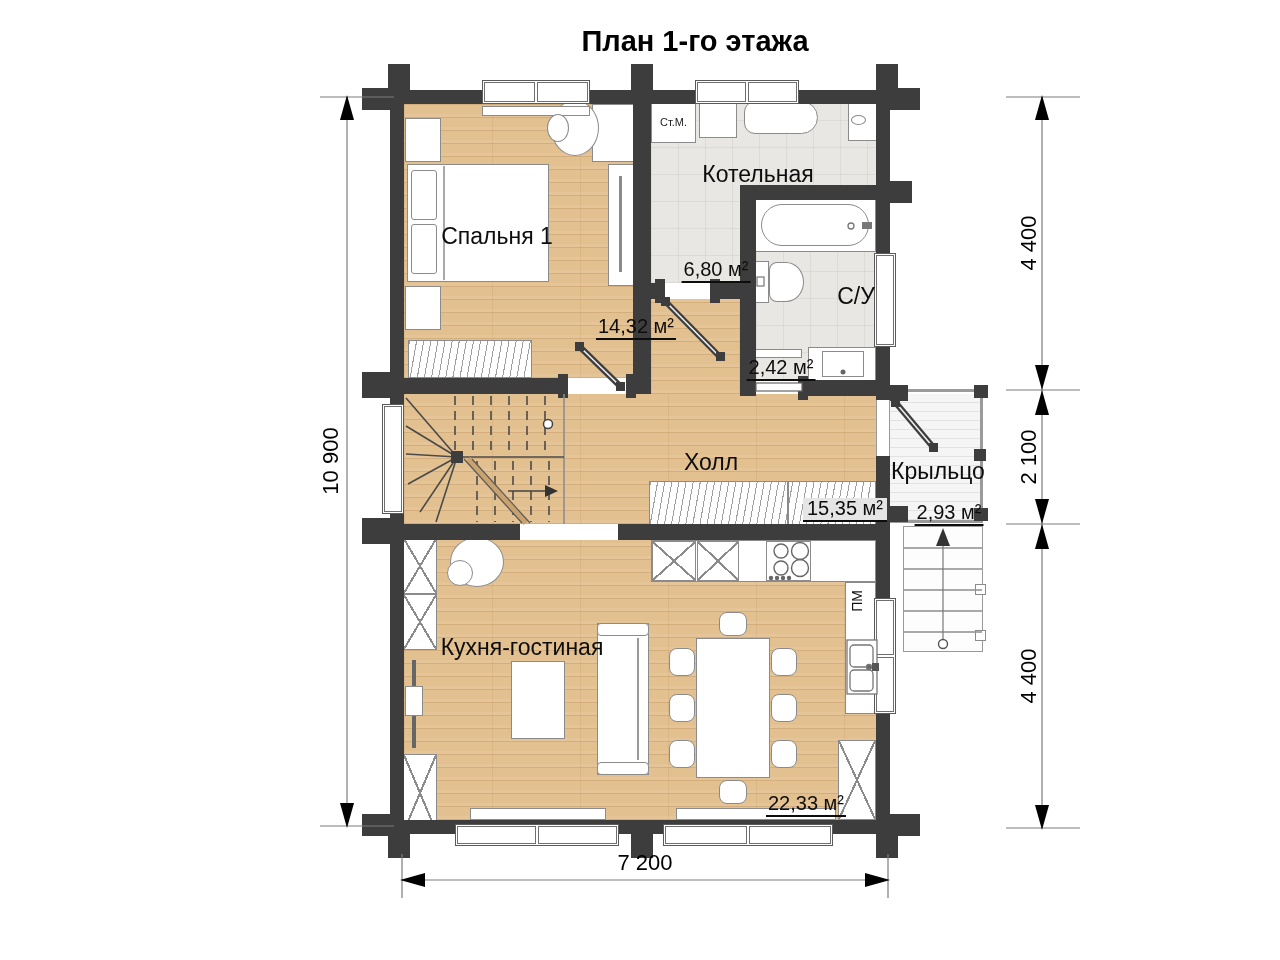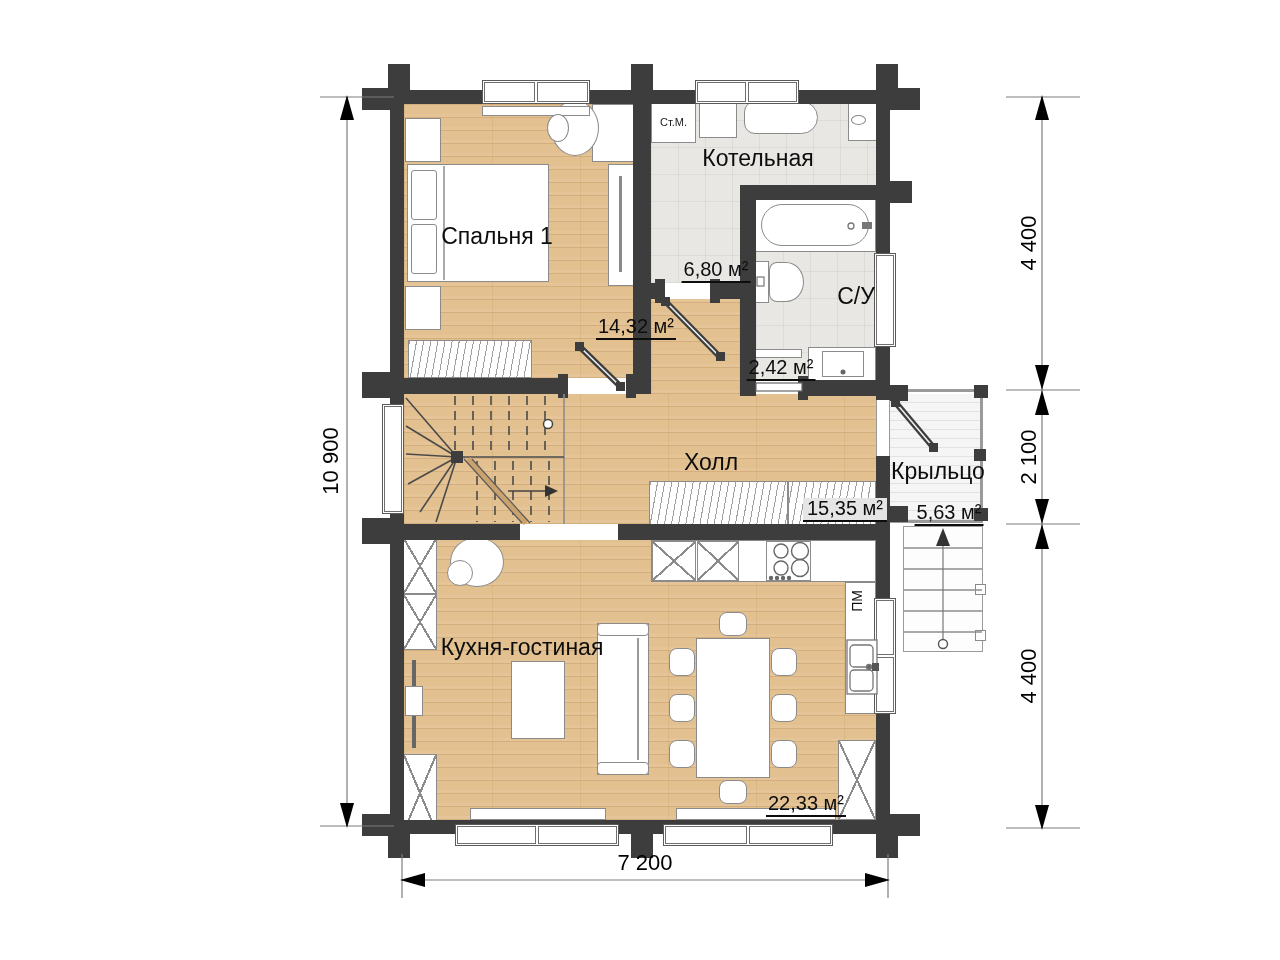--- a/index.html
+++ b/index.html
@@ -34,20 +34,21 @@
   .title{position:absolute;left:695px;top:41px;transform:translate(-50%,-50%);font-size:29px;font-weight:bold;color:#000;white-space:nowrap;z-index:40}
   .r50{border-radius:50%}
   svg.overlay{position:absolute;left:0;top:0;z-index:25;pointer-events:none}
   .z2{z-index:2}.z5{z-index:5}.z8{z-index:8}.z10{z-index:10}.z12{z-index:12}
 </style>
 </head>
 <body>
 
 <div class="canvas">
 
+  <div class="title">План 1-го этажа</div>
 
   <div class="abs wood z2" style="left:404px;top:104px;width:229px;height:274px"></div>
   <div class="abs tile z2" style="left:651px;top:104px;width:225px;height:179px"></div>
   <div class="abs tile z2" style="left:651px;top:185px;width:89px;height:98px"></div>
   <div class="abs tile z2" style="left:756px;top:200px;width:120px;height:180px"></div>
   <div class="abs wood z2" style="left:404px;top:394px;width:472px;height:130px"></div>
   <div class="abs wood z2" style="left:651px;top:299px;width:89px;height:95px"></div>
   <div class="abs wood z2" style="left:404px;top:540px;width:472px;height:280px"></div>
   <div class="abs deck z2" style="left:890px;top:394px;width:93px;height:126px"></div>
   <div class="abs z2" style="left:903px;top:526px;width:80px;height:126px;background:#fdfdfd;border:1px solid #9a9a9a"></div>
@@ -185,30 +186,30 @@
   <div class="winv z12" style="left:874px;top:253px;width:22px;height:94px">
       <i></i>
     </div>
   <div class="winv z12" style="left:874px;top:598px;width:22px;height:116px">
       <i></i>
       <i></i>
     </div>
 
   <div class="room-label" style="left:497px;top:236px">Спальня 1</div>
   <div class="area-label" style="left:636px;top:328px">14,32 м²</div>
-  <div class="room-label" style="left:758px;top:158px">Котельная</div>
+  <div class="room-label" style="left:758px;top:174px">Котельная</div>
   <div class="area-label" style="left:716px;top:271px">6,80 м²</div>
   <div class="room-label" style="left:856px;top:296px">С/У</div>
   <div class="area-label" style="left:781px;top:369px">2,42 м²</div>
   <div class="room-label" style="left:711px;top:462px">Холл</div>
   <div class="area-label bgw" style="left:845px;top:510px">15,35 м²</div>
   <div class="room-label" style="left:522px;top:647px">Кухня-гостиная</div>
   <div class="area-label" style="left:806px;top:805px">22,33 м²</div>
   <div class="room-label" style="left:938px;top:471px">Крыльцо</div>
-  <div class="area-label" style="left:949px;top:514px">5,63 м²</div>
+  <div class="area-label" style="left:949px;top:514px">2,93 м²</div>
   <div class="v-label" style="left:857px;top:601px">ПМ</div>
 
   <div class="dim rot" style="left:331px;top:461px">10 900</div>
   <div class="dim rot" style="left:1029px;top:243px">4 400</div>
   <div class="dim rot" style="left:1029px;top:457px">2 100</div>
   <div class="dim rot" style="left:1029px;top:676px">4 400</div>
   <div class="dim" style="left:645px;top:863px">7 200</div>
 
   <svg class="overlay" width="1280" height="960" viewBox="0 0 1280 960">
 

